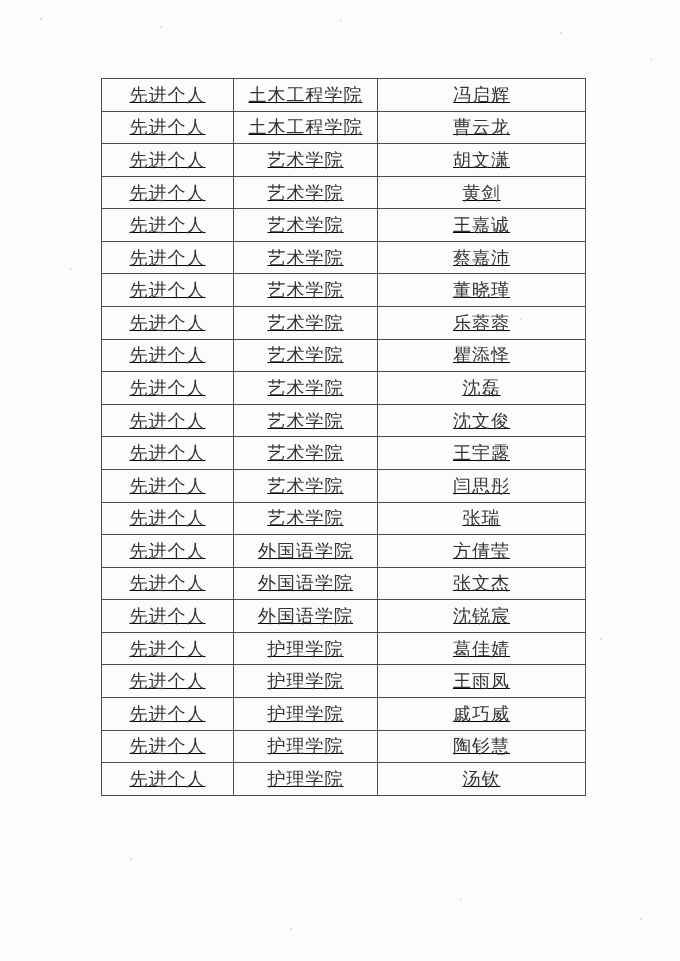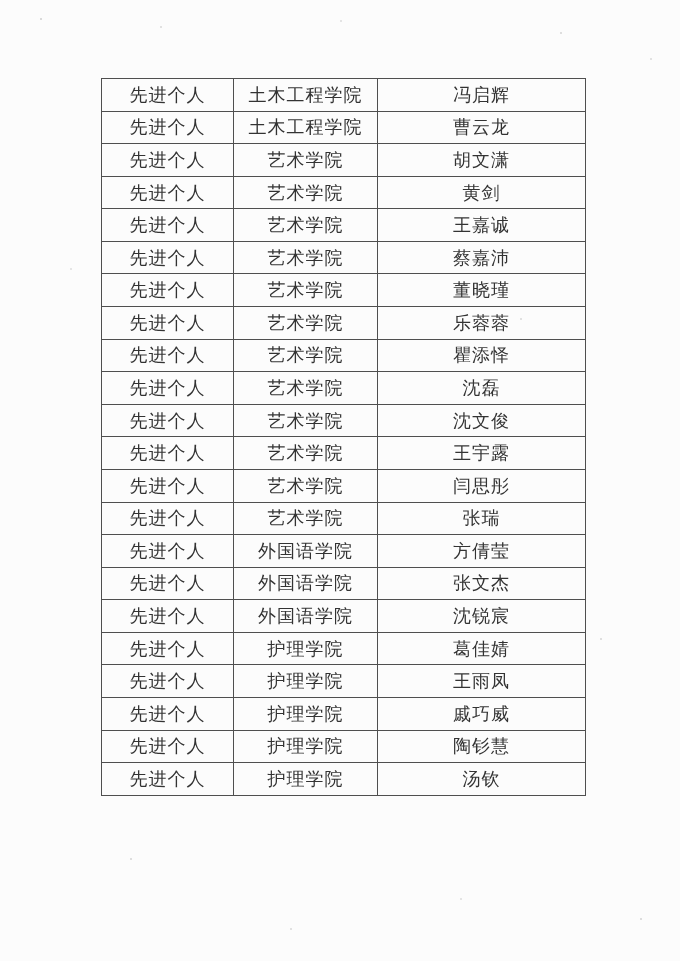--- a/index.html
+++ b/index.html
@@ -40,20 +40,21 @@
       600px 900px 0 #d3d3d3;
   }
   table.award-table {
     position: absolute;
     left: 101px;
     top: 78px;
     width: 484px;
     height: 718px;
     border-collapse: collapse;
     table-layout: fixed;
+    text-decoration: underline;
   }
   .award-table td {
     border: 1px solid var(--line, #4f4f4f);
     text-align: center;
     vertical-align: middle;
     padding: 0;
     font-size: 18px;
     color: var(--ink, #333333);
     letter-spacing: 1px;
     white-space: nowrap;

